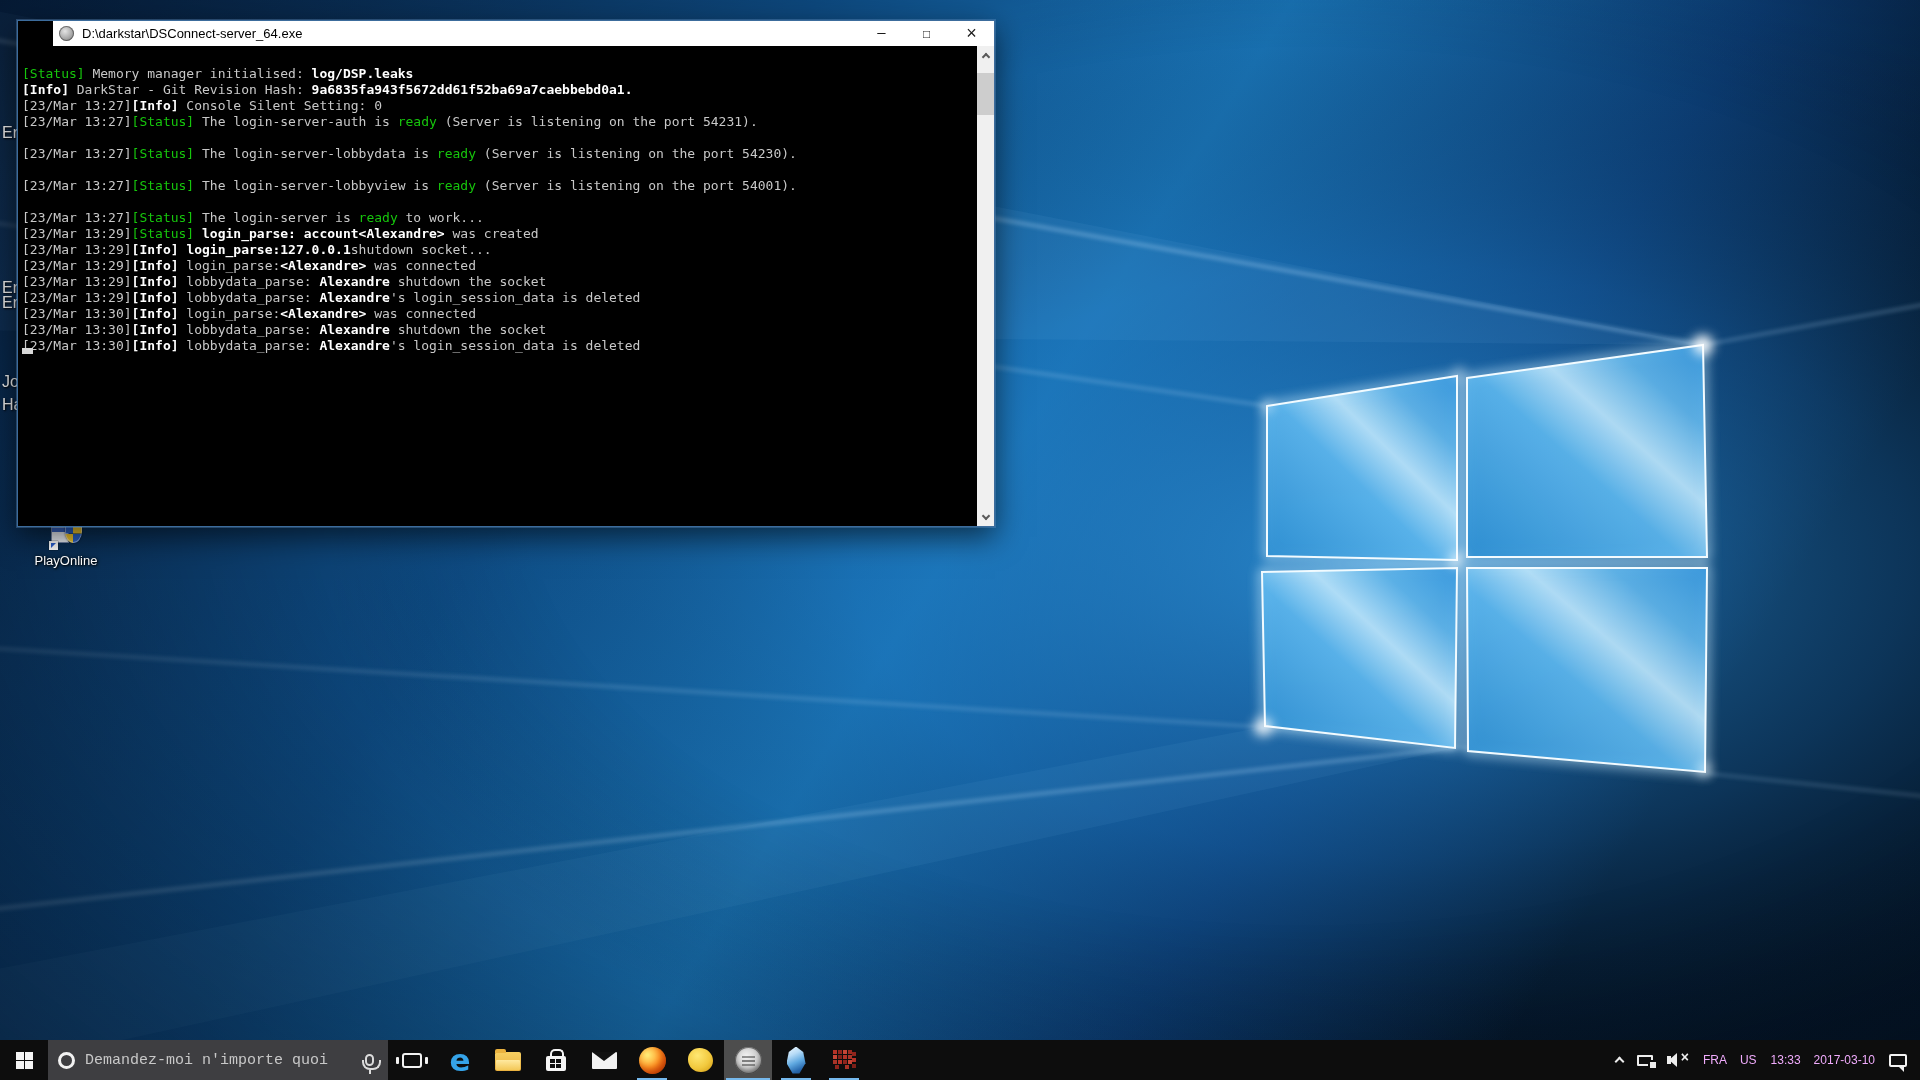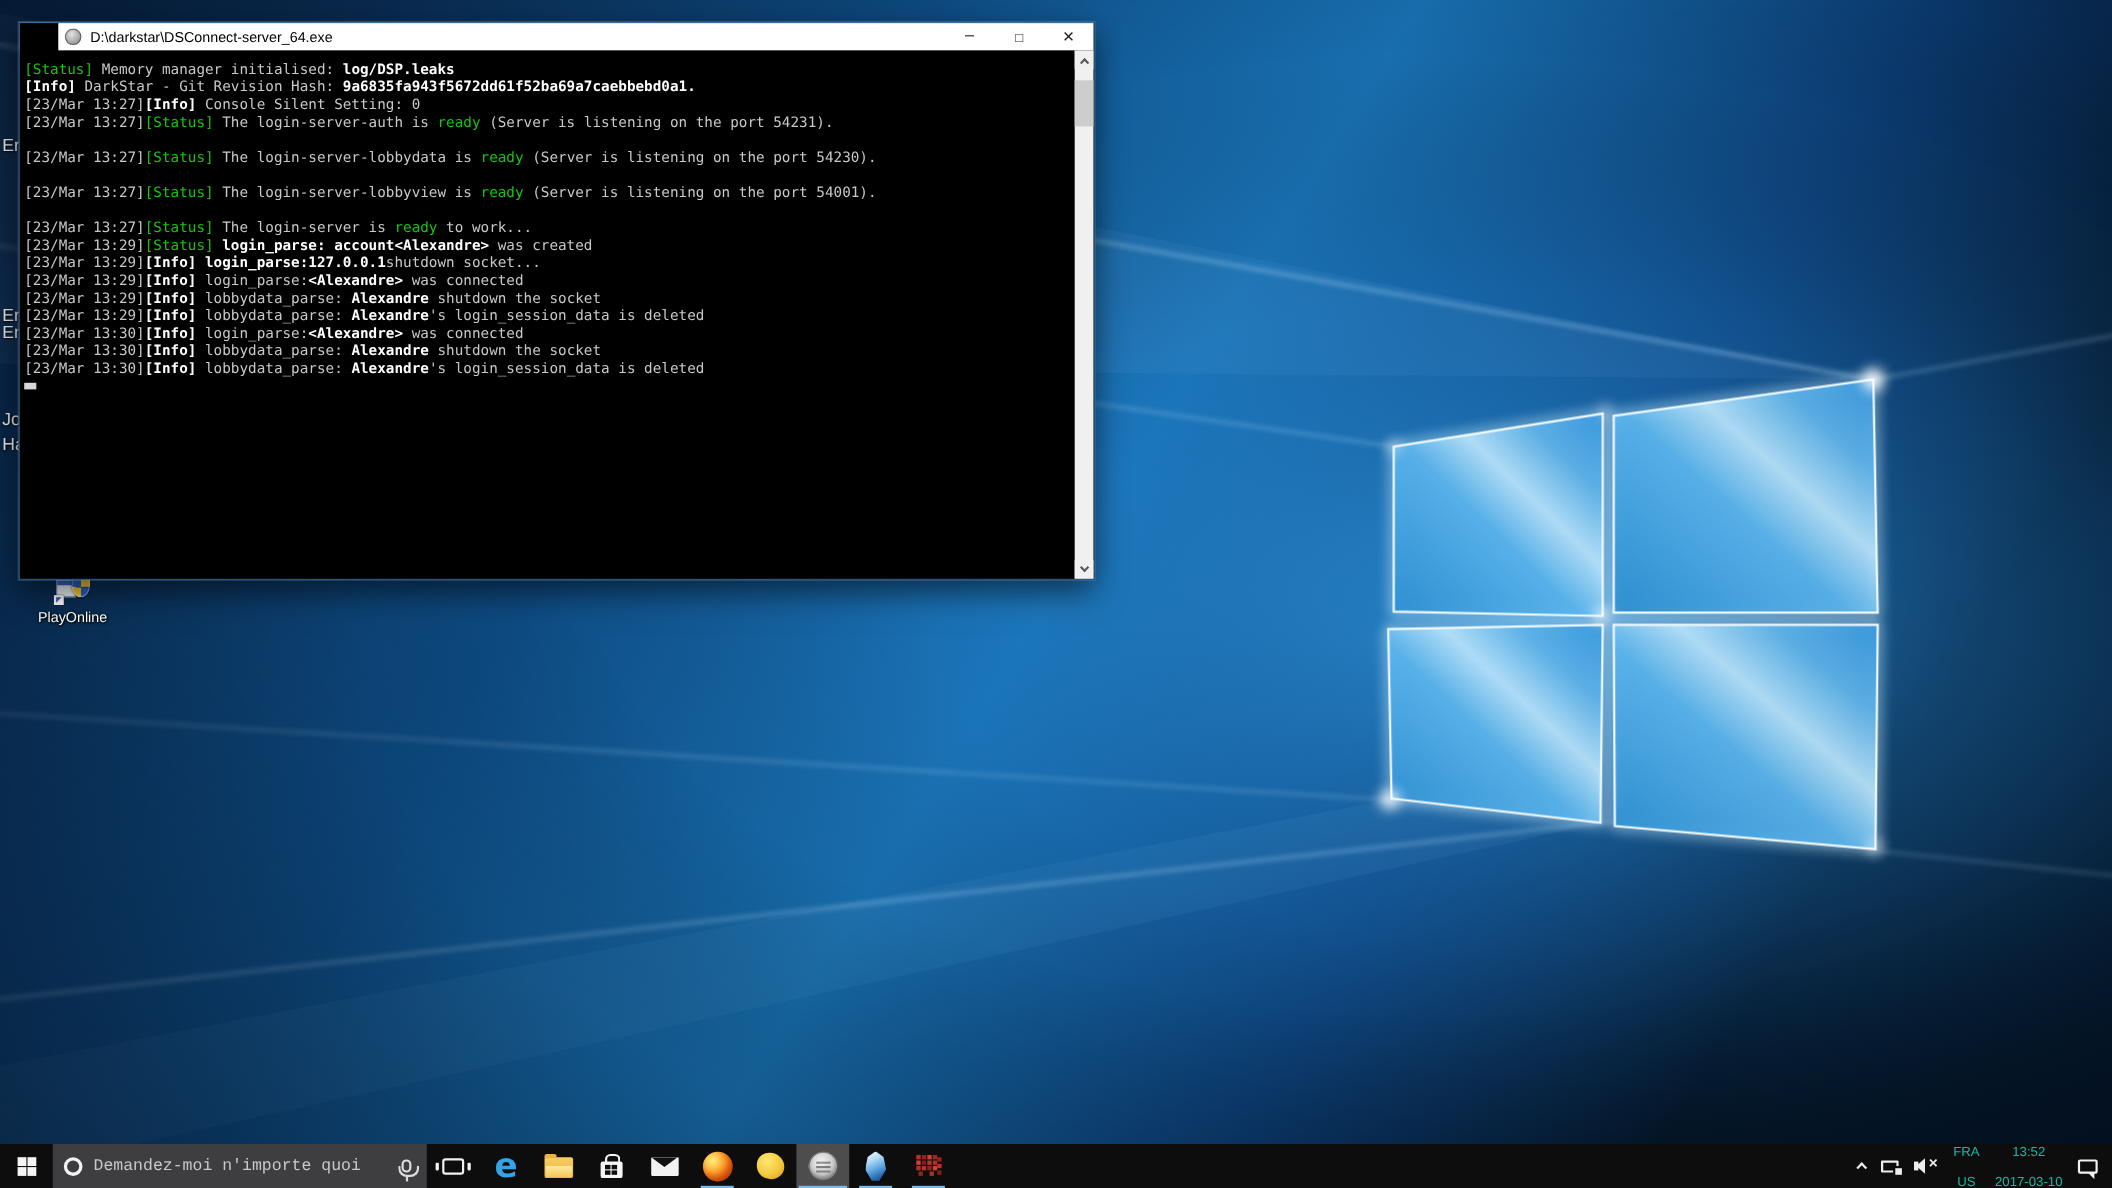--- a/index.html
+++ b/index.html
@@ -22,21 +22,21 @@
   .app-ico { width:15px; height:15px; border-radius:50%; flex:0 0 auto;
       background:radial-gradient(circle at 40% 35%, #e4e4e4, #a8a8a8 55%, #6e6e6e);
       box-shadow:inset 0 0 0 1px rgba(60,60,60,.6); }
   .title { margin-left:8px; font-size:13px; color:#000; white-space:nowrap; }
   .winbtns { margin-left:auto; display:flex; height:100%; }
   .wbtn { width:45px; display:flex; align-items:center; justify-content:center; color:#1a1a1a; cursor:default; }
   .glyph-min { font-size:15px; margin-top:-5px; }
   .glyph-max { font-size:12px; }
   .glyph-close { font-size:18px; }
   .console-body { position:absolute; left:0; right:0; top:25px; bottom:0; background:#000; }
-  .console-output { position:absolute; left:4px; top:10px; right:20px;
+  .console-output { position:absolute; left:4px; top:20px; right:20px;
       font-family:"DejaVu Sans Mono", monospace; font-size:13px; line-height:16px; white-space:pre; }
   .cline { height:16px; }
   .seg-gray  { color:#c8c8c8; }
   .seg-white { color:#ffffff; font-weight:bold; }
   .seg-green { color:#16c60c; }
   .cursor { position:absolute; left:4px; top:302px; width:11px; height:6px; background:#d8d8d8; }
   .scrollbar { position:absolute; right:0; top:0; bottom:0; width:17px; background:#f0f0f0; }
   .sb-arrow { position:absolute; left:0; width:17px; height:17px; background:#f0f0f0;
       display:flex; align-items:center; justify-content:center; }
   .sb-arrow.up { top:0; } .sb-arrow.down { bottom:0; }
@@ -124,22 +124,22 @@
       clip-path:polygon(50% 0%, 88% 20%, 100% 62%, 68% 100%, 32% 100%, 0% 62%, 12% 20%); }
   .icon-red-app { width:24px; height:22px; position:relative; }
   .icon-red-app::before { content:""; position:absolute; left:1px; top:1px; width:4px; height:4px; background:#b43227;
       box-shadow:5px 0 0 #8f241c, 0 5px 0 #c54536, 5px 5px 0 #7e1f18, 0 10px 0 #a93327, 5px 10px 0 #b43227,
       2px 15px 0 #8f241c, 10px 0 0 #c54536, 15px 0 0 #9c2a20, 10px 5px 0 #b43227, 15px 5px 0 #a93327,
       10px 10px 0 #8f241c, 15px 10px 0 #c54536, 12px 15px 0 #a93327, 19px 2px 0 #8f241c,
       19px 8px 0 #b43227, 19px 14px 0 #7e1f18; }
 
   .spacer { flex:1; }
   .tray { display:flex; align-items:center; padding-right:6px; }
-  .tray-btn { height:40px; display:flex; flex-direction:column; align-items:center; justify-content:center;
-      padding:0 7px; color:#14b8a6; font-size:12px; line-height:14px; cursor:default;gap:13px; }
+  .tray-btn { height:40px; display:flex; align-items:center; justify-content:center;
+      padding:0 7px; color:#f0abfc; font-size:12px; line-height:14px; cursor:default;gap:13px; }
   .chevup { width:7px; height:7px; border-top:2px solid #ededed; border-right:2px solid #ededed;
       transform:rotate(-45deg); margin-top:3px; }
   .net { width:16px; height:11px; border:2px solid #ededed; border-radius:1px; position:relative; display:inline-block; }
   .net-plug { position:absolute; right:-5px; bottom:-4px; width:6px; height:6px; background:#ededed;
       box-shadow:0 0 0 2px #0d0d0d; }
   .spk { position:relative; width:22px; height:14px; display:inline-block; }
   .spk-cone { position:absolute; left:0; top:3px; width:4px; height:8px; background:#ededed; }
   .spk::before { content:""; position:absolute; left:2px; top:0; border-top:7px solid transparent;
       border-bottom:7px solid transparent; border-right:8px solid #ededed; }
   .spk-x::before { content:"×"; position:absolute; right:0; top:-3px; color:#ededed; font-size:14px; font-weight:bold; }
@@ -322,21 +322,21 @@
           </span>
       </div>
       <div class="tray-btn">
         <span class="spk"><span class="spk-cone"></span><span class="spk-x"></span></span>
       </div>
       <div class="tray-btn lang">
         <div>FRA</div>
         <div>US</div>
       </div>
       <div class="tray-btn clock">
-        <div>13:52</div>
+        <div>13:33</div>
         <div>2017-03-10</div>
       </div>
       <div class="tray-btn">
         <span class="ac"></span>
       </div>
     </div>
   </div>
 
 </div>
 

